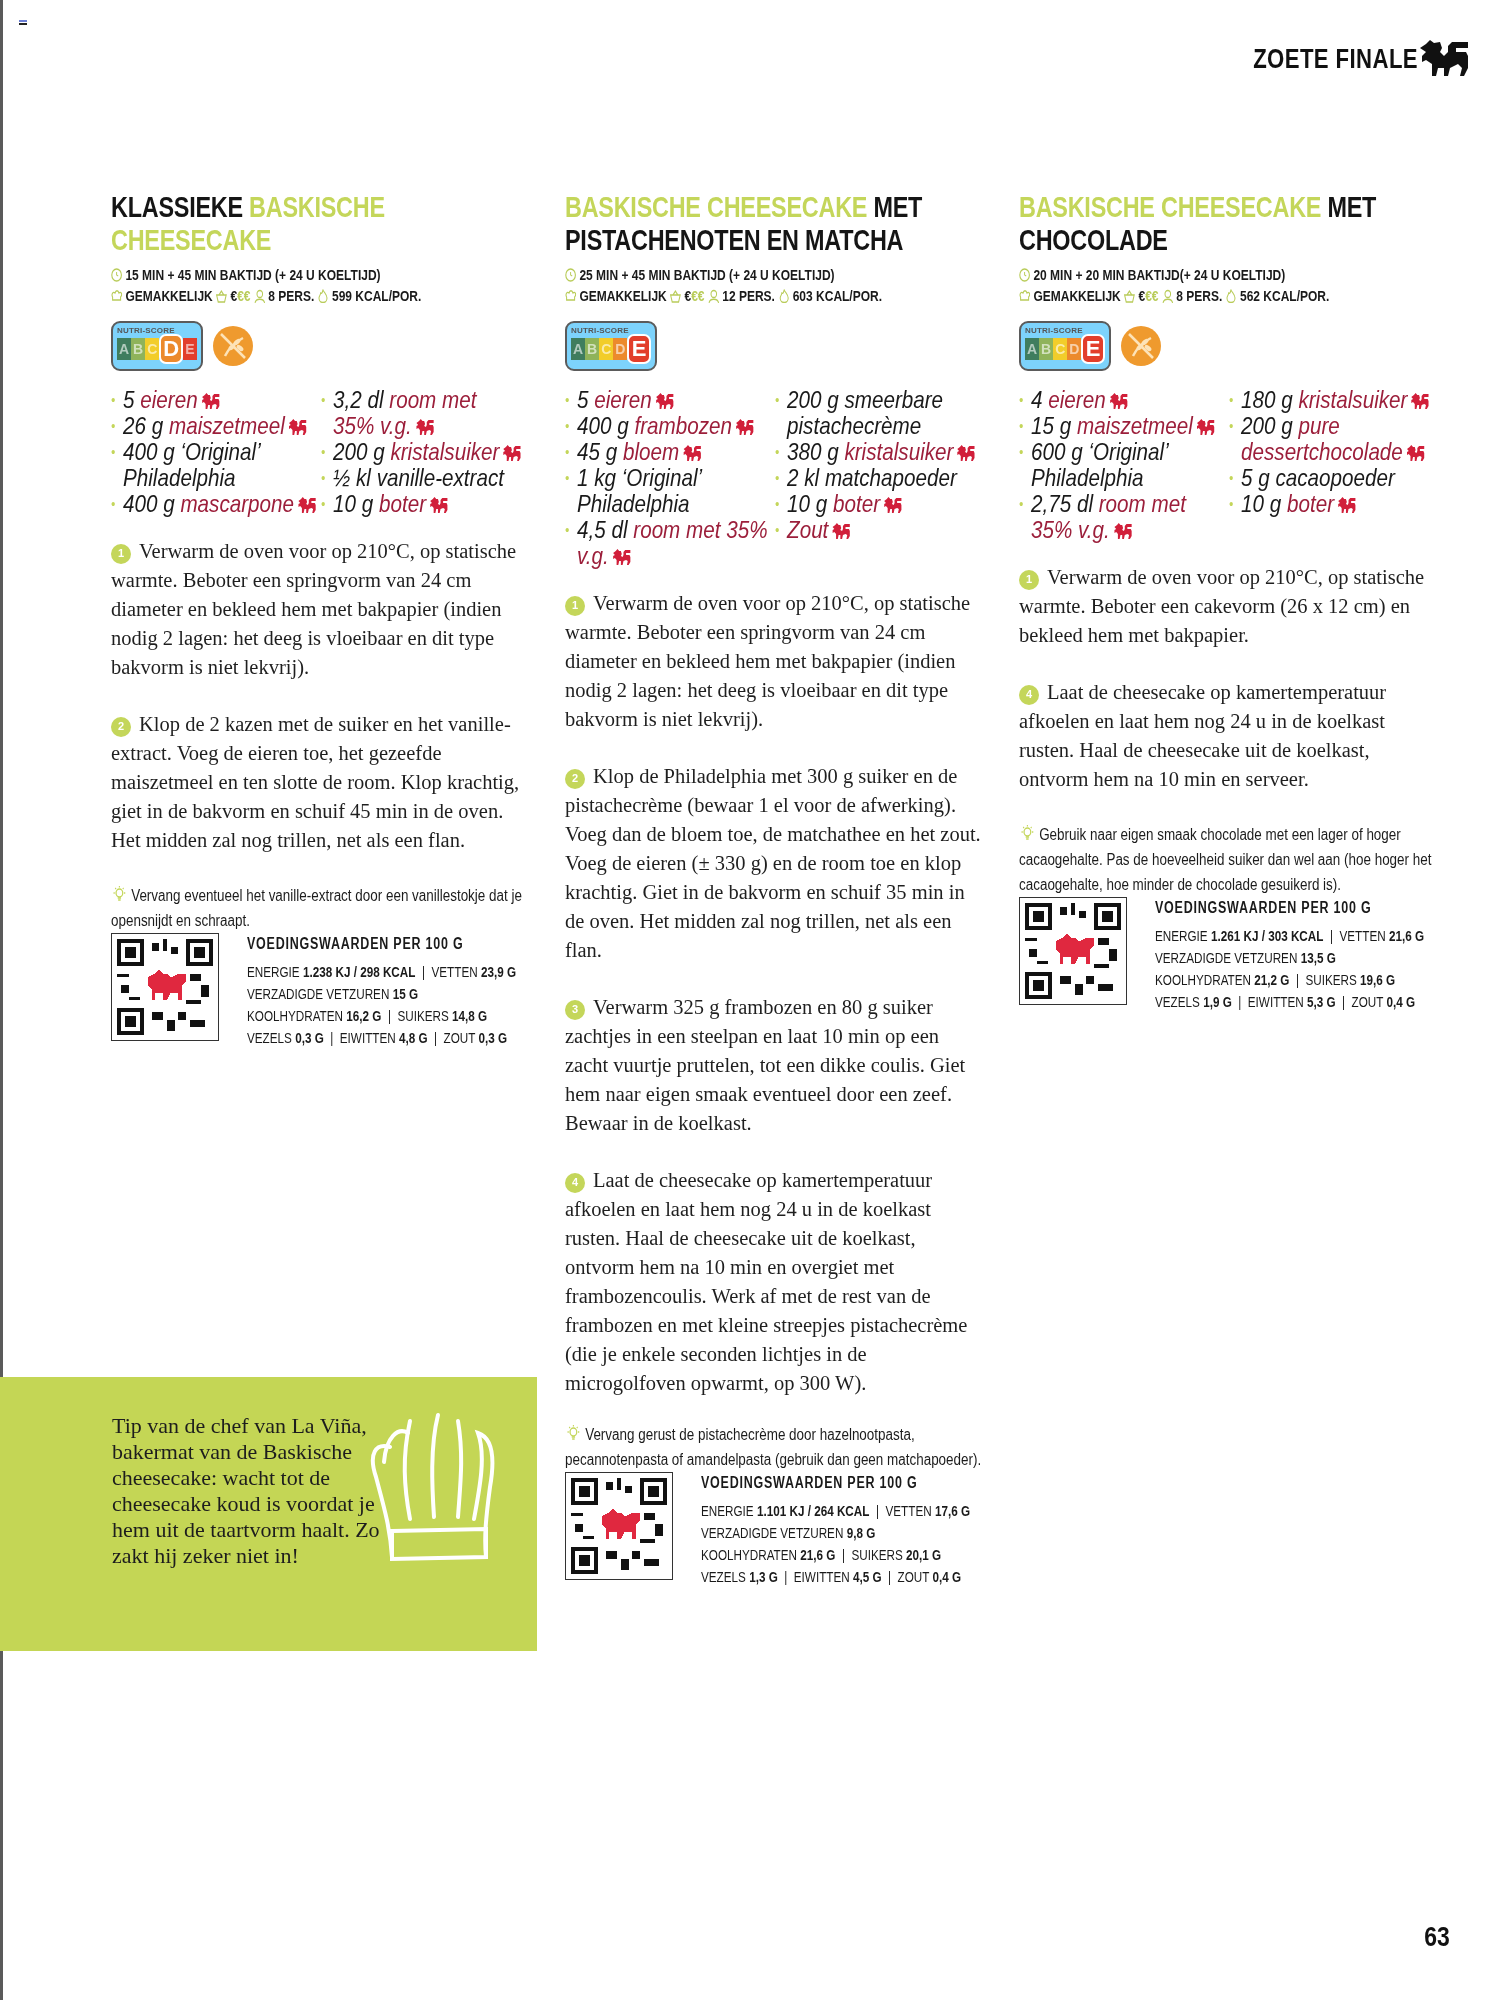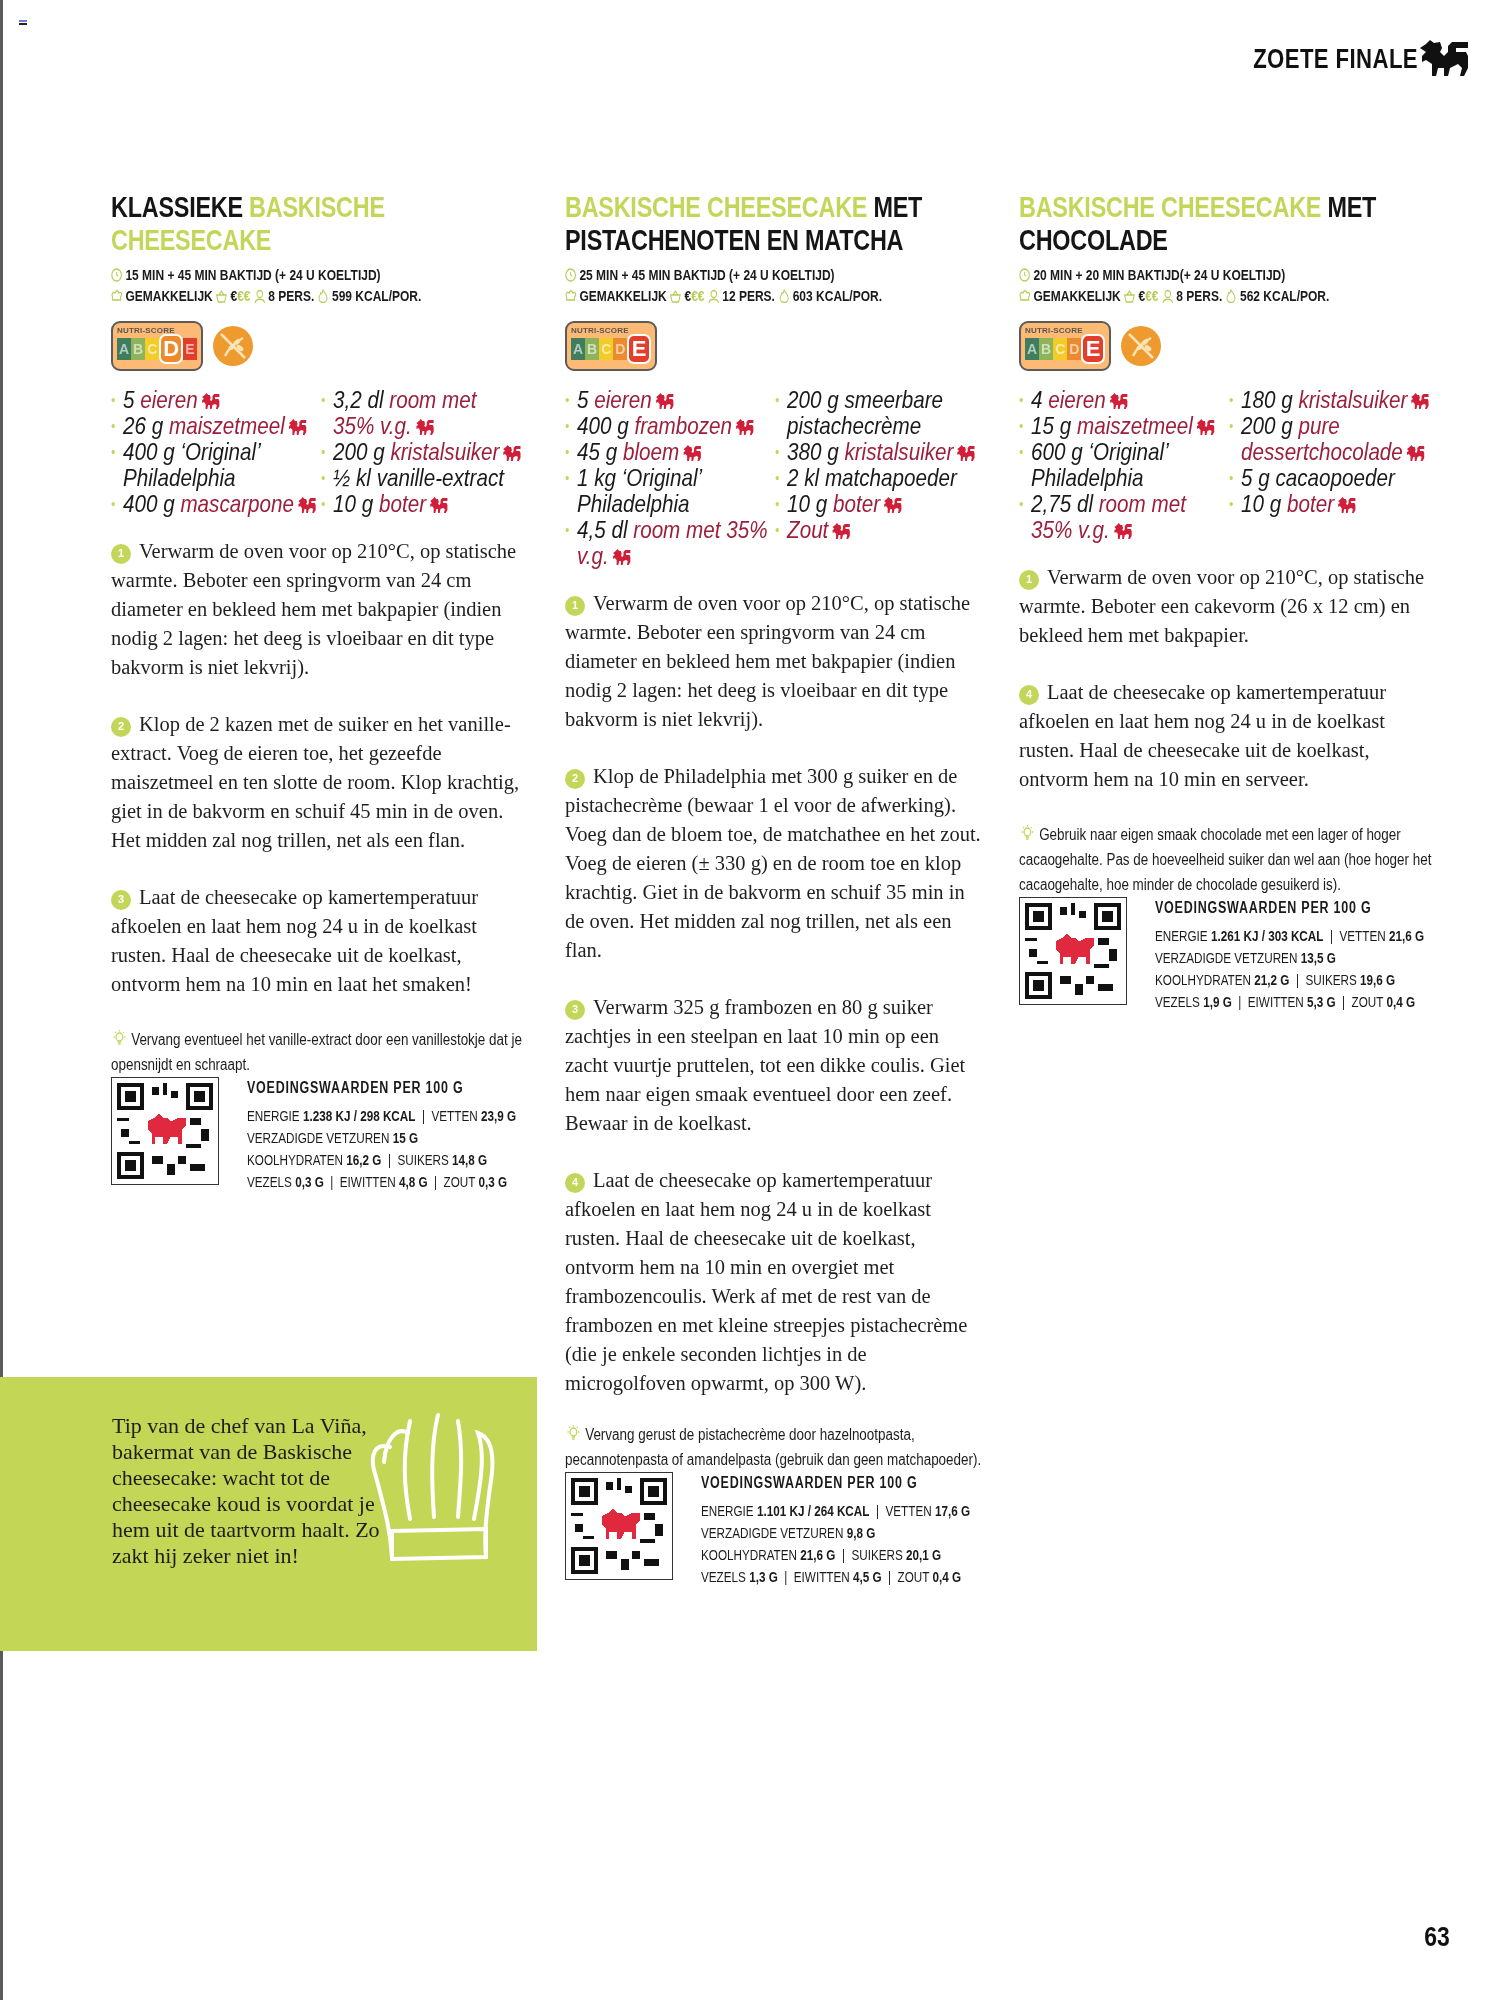--- a/index.html
+++ b/index.html
@@ -18,21 +18,21 @@
   .col3 { left: 1019px; }
 
   .title { font-weight: 700; font-size: 30px; line-height: 33px; text-transform: uppercase; letter-spacing: -0.3px; transform: scaleX(0.78); transform-origin: left top; width: 540px; }
   .title .accent { color: #c4d65a; }
   .title .dark { color: #151515; }
   .meta { margin-top: 8px; font-weight: 700; font-size: 15px; line-height: 21px; transform: scaleX(0.8); transform-origin: left top; width: 520px; white-space: nowrap; }
   .meta .ic { display: inline-block; width: 14px; height: 14px; vertical-align: -2px; margin-right: 4px; }
   .meta .euro-dim { color: #b9cc5a; }
 
   .badges { display: flex; gap: 10px; margin-top: 14px; align-items: center; height: 52px; }
-  .nutri { width: 92px; height: 50px; border: 2px solid #5b5b5b; border-radius: 9px; padding: 3px 4px; position: relative; background: #fdba74; }
+  .nutri { width: 92px; height: 50px; border: 2px solid #5b5b5b; border-radius: 9px; padding: 3px 4px; position: relative; background: #7dd3fc; }
   .nutri-label { font-size: 8px; font-weight: 700; color: #555; letter-spacing: 0.2px; }
   .nutri-row { display: flex; margin-top: 2px; height: 24px; align-items: center; }
   .nutri-cell { flex: 1; height: 22px; color: rgba(255,255,255,0.6); font-size: 14px; font-weight: 700; display: flex; align-items: center; justify-content: center; }
   .nutri-cell.active { height: 30px; border-radius: 7px; color: #fff; font-size: 22px; border: 2px solid #fff; flex: 1.4; }
   .gluten-free { width: 40px; height: 40px; border-radius: 50%; background: #ef9a2e; position: relative; }
 
   .ingredients { display: flex; margin-top: 15px; font-size: 24px; line-height: 26px; font-style: italic; }
   .ing-col { flex: 1; list-style: none; }
   .ing-col li { position: relative; padding-left: 14px; transform: scaleX(0.86); transform-origin: left top; width: 116%; }
   .ing-col li::before { content: "•"; position: absolute; left: 0; color: #c4d65a; font-size: 14px; }
@@ -134,21 +134,20 @@
               </svg></span></li>
           <li class=""><span>½ kl vanille-extract</span><span class="red"></span></li>
           <li class=""><span>10 g</span> <span class="red">boter</span><span class="lion"><svg viewBox="0 0 22 16">
                 <path d="M1 4 L4 2 L6 0 L8 2 L10 2 L11 5 L10 7 L12 8 L13 6 L13 3 L15 1 L21 1 L21 4 L16 4 L16 6 L20 6 L21 8 L21 13 L19 16 L17 16 L18 12 L16 11 L13 12 L12 16 L10 16 L10 12 L8 12 L7 16 L5 16 L5 11 L3 9 L1 10 L1 7 L3 6 Z" fill="#d11f3a"></path>
               </svg></span></li>
         </ul>
       </div>
       <div class="steps" style="margin-top: 20px;">
         <div class="step"><span class="step-num">1</span><span>Verwarm de oven voor op 210°C, op statische warmte. Beboter een springvorm van 24 cm diameter en bekleed hem met bakpapier (indien nodig 2 lagen: het deeg is vloeibaar en dit type bakvorm is niet lekvrij).</span></div>
         <div class="step"><span class="step-num">2</span><span>Klop de 2 kazen met de suiker en het vanille-extract. Voeg de eieren toe, het gezeefde maiszetmeel en ten slotte de room. Klop krachtig, giet in de bakvorm en schuif 45 min in de oven. Het midden zal nog trillen, net als een flan.</span></div>
-        <div class="step"><span class="step-num">3</span><span>Laat de cheesecake op kamertemperatuur afkoelen en laat hem nog 24 u in de koelkast rusten. Haal de cheesecake uit de koelkast, ontvorm hem na 10 min en laat het smaken!</span></div>
       </div>
       <div class="tip"><svg class="bulb" viewBox="0 0 20 18">
           <circle cx="10" cy="8" r="4" stroke="#c4d65a" stroke-width="1.5" fill="none"></circle>
           <path d="M8 13 L12 13 M8.5 15 L11.5 15" stroke="#c4d65a" stroke-width="1.3"></path>
           <path d="M10 1 L10 2.5 M3 8 L4.5 8 M15.5 8 L17 8 M5 3 L6 4 M15 3 L14 4" stroke="#c4d65a" stroke-width="1.3"></path>
         </svg><span>Vervang eventueel het vanille-extract door een vanillestokje dat je opensnijdt en schraapt.</span></div>
       <div class="nutrition">
         <div class="qr"><svg viewBox="0 0 25 25" shape-rendering="crispEdges">
             <rect x="0" y="0" width="7" height="7" fill="#111"></rect>
             <rect x="1" y="1" width="5" height="5" fill="#fff"></rect>

